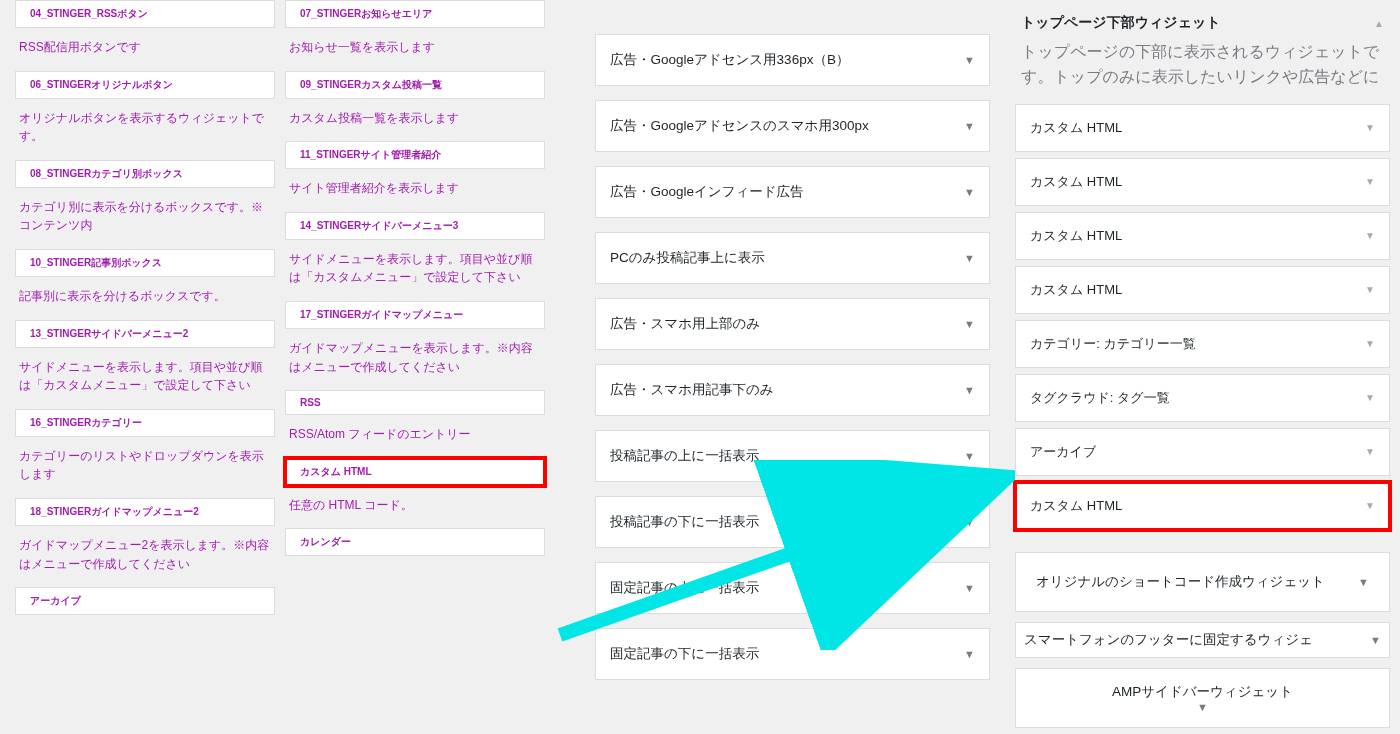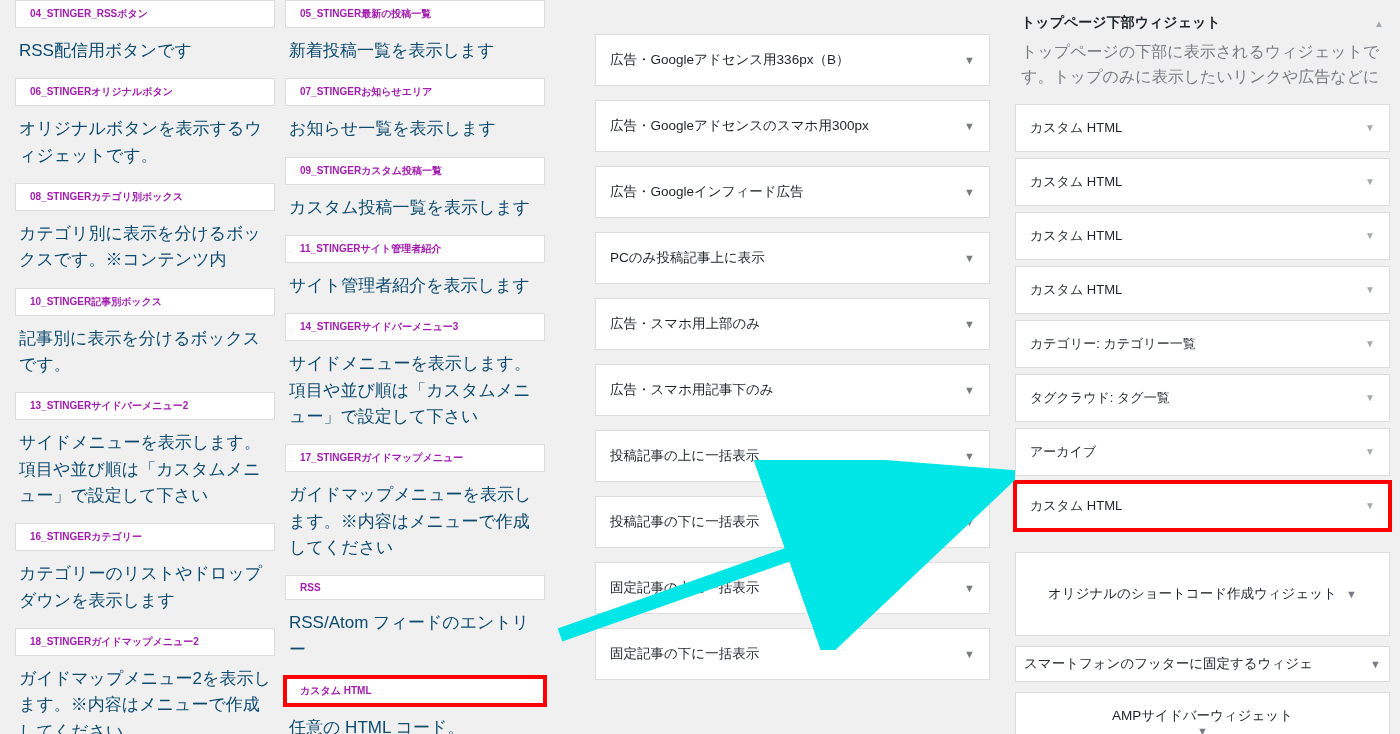--- a/index.html
+++ b/index.html
@@ -34,22 +34,22 @@
   .avail-title {
     background: #fff;
     border: 1px solid #dcdcde;
     padding: 6px 14px;
     font-size: 10px;
     font-weight: 700;
     color: #a21caf;
     cursor: move;
   }
   .avail-desc {
-    font-size: 17px;
-    color: #0c4a6e;
+    font-size: 12px;
+    color: #a21caf;
     padding: 10px 4px 4px 4px;
     line-height: 1.55;
   }
 
   
   .mid-col {
     width: 395px;
     margin-left: 30px;
     display: flex;
     flex-direction: column;
@@ -162,24 +162,20 @@
         <div class="avail-item">
           <div class="avail-title">18_STINGERガイドマップメニュー2</div>
           <div class="avail-desc">ガイドマップメニュー2を表示します。※内容はメニューで作成してください</div>
         </div>
         <div class="avail-item">
           <div class="avail-title">アーカイブ</div>
         </div>
       </div>
     <div class="avail-col" id="avail-b">
         <div class="avail-item">
-          <div class="avail-title">05_STINGER最新の投稿一覧</div>
-          <div class="avail-desc">新着投稿一覧を表示します</div>
-        </div>
-        <div class="avail-item">
           <div class="avail-title">07_STINGERお知らせエリア</div>
           <div class="avail-desc">お知らせ一覧を表示します</div>
         </div>
         <div class="avail-item">
           <div class="avail-title">09_STINGERカスタム投稿一覧</div>
           <div class="avail-desc">カスタム投稿一覧を表示します</div>
         </div>
         <div class="avail-item">
           <div class="avail-title">11_STINGERサイト管理者紹介</div>
           <div class="avail-desc">サイト管理者紹介を表示します</div>
@@ -284,21 +280,21 @@
           <span>アーカイブ</span>
           <span class="caret">▼</span>
         </div>
         <div class="placed hl-red">
           <span>カスタム HTML</span>
           <span class="caret">▼</span>
         </div>
       </div>
     <div class="spacer8"></div>
     <div id="other-areas">
-        <div class="drop-box" style="margin-bottom: 10px; padding: 32px; margin-top: 16px;">
+        <div class="drop-box" style="margin-bottom: 10px; padding: 20px; margin-top: 16px;">
           <span>オリジナルのショートコード作成ウィジェット</span>
           <span class="caret">▼</span>
         </div>
         <div class="drop-box" style="margin-bottom: 10px; padding: 8px;">
           <span>スマートフォンのフッターに固定するウィジェ</span>
           <span class="caret">▼</span>
         </div>
         <div class="drop-box" style="margin-bottom: 10px; padding: 14px; flex-direction: column;">
           <span>AMPサイドバーウィジェット</span>
           <span class="caret">▼</span>

